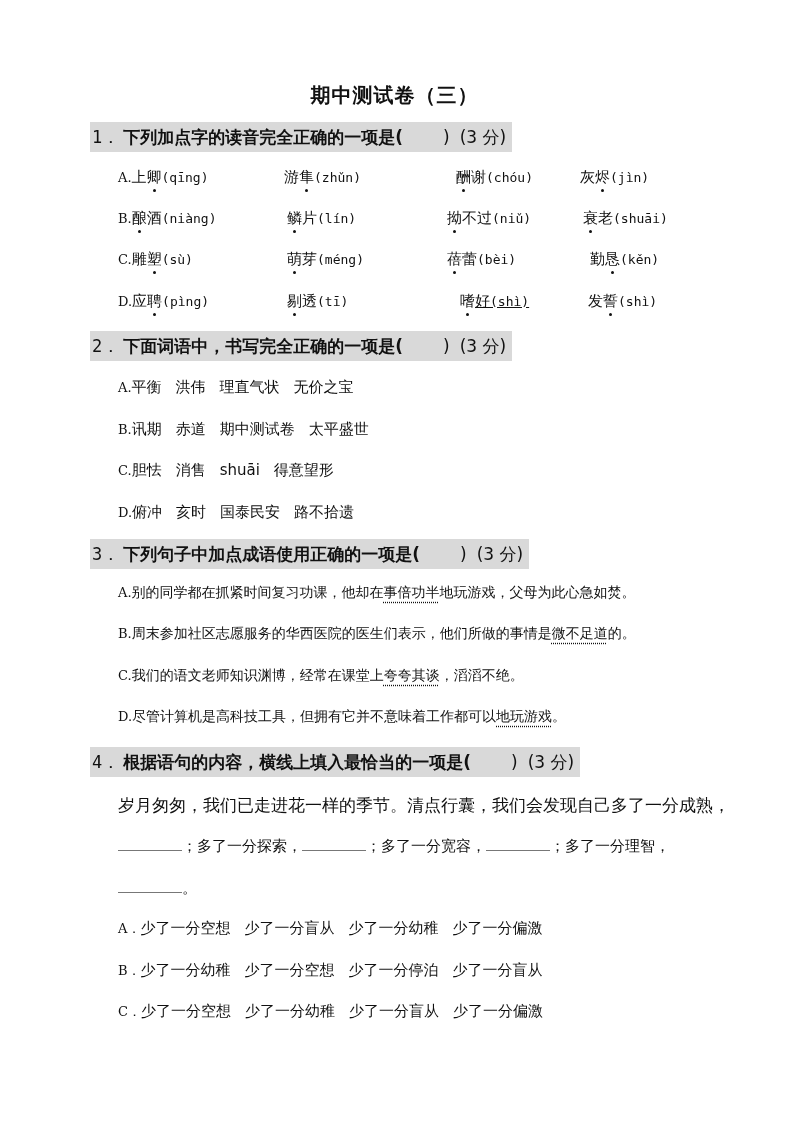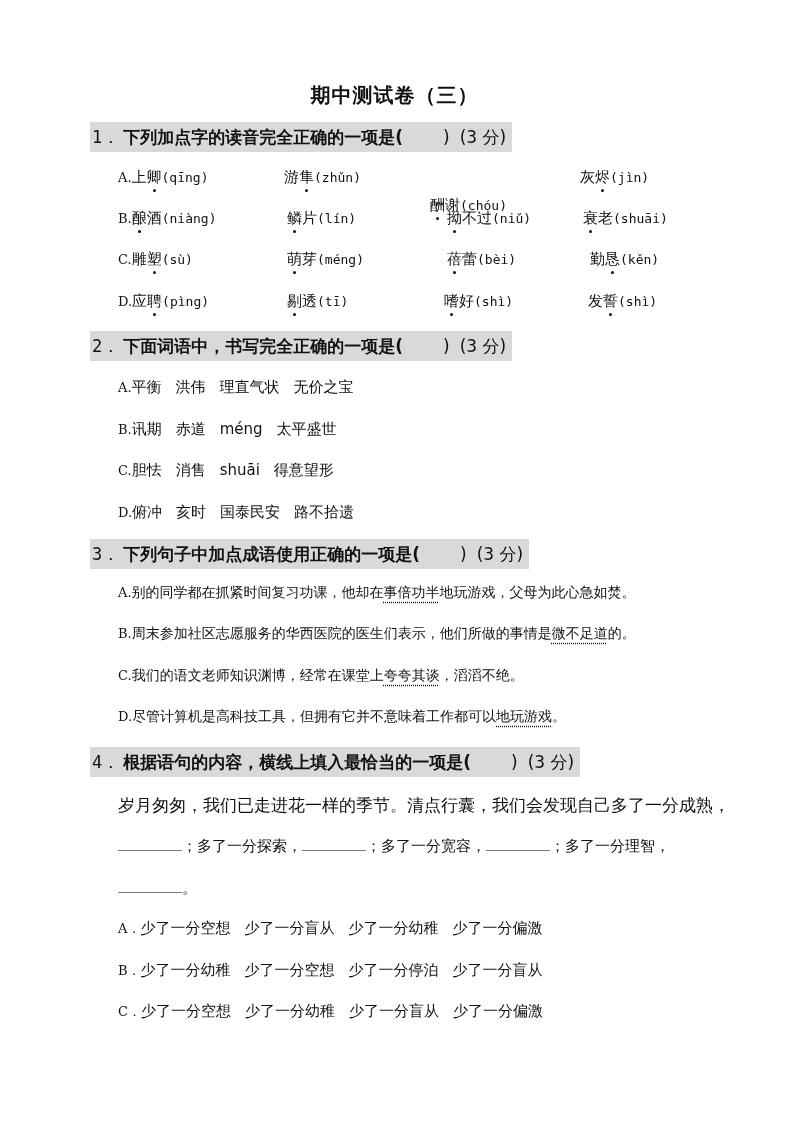--- a/index.html
+++ b/index.html
@@ -37,46 +37,46 @@
 <div class="title">期中测试卷（三）</div>
 
 <div class="qhead" style="top:122px;">
   <span class="num">1．</span><span>下列加点字的读音完全正确的一项是(</span><span style="display:inline-block;width:40px;"></span><span class="paren">)</span><span class="score">(3 分)</span>
 </div>
 
 <div>
 
   <div class="cell" style="left:118px;top:168px;"><span class="opt-label">A.</span><span>上</span><span class="dot">卿</span><span class="py">(qīng)</span></div>
   <div class="cell" style="left:284px;top:168px;"><span>游</span><span class="dot">隼</span><span class="py">(zhǔn)</span></div>
-  <div class="cell" style="left:430px;top:168px;margin-top:28px;"><span class="dot">酬</span><span>谢</span><span class="py">(chóu)</span></div>
+  <div class="cell" style="left:456px;top:168px;"><span class="dot">酬</span><span>谢</span><span class="py">(chóu)</span></div>
   <div class="cell" style="left:580px;top:168px;"><span>灰</span><span class="dot">烬</span><span class="py">(jìn)</span></div>
 
   <div class="cell" style="left:118px;top:209px;"><span class="opt-label">B.</span><span class="dot">酿</span><span>酒</span><span class="py">(niàng)</span></div>
   <div class="cell" style="left:287px;top:209px;"><span class="dot">鳞</span><span>片</span><span class="py">(lín)</span></div>
   <div class="cell" style="left:447px;top:209px;"><span class="dot">拗</span><span>不过</span><span class="py">(niǔ)</span></div>
   <div class="cell" style="left:583px;top:209px;"><span class="dot">衰</span><span>老</span><span class="py">(shuāi)</span></div>
 
   <div class="cell" style="left:118px;top:250px;"><span class="opt-label">C.</span><span>雕</span><span class="dot">塑</span><span class="py">(sù)</span></div>
   <div class="cell" style="left:287px;top:250px;"><span class="dot">萌</span><span>芽</span><span class="py">(méng)</span></div>
   <div class="cell" style="left:447px;top:250px;"><span class="dot">蓓</span><span>蕾</span><span class="py">(bèi)</span></div>
   <div class="cell" style="left:590px;top:250px;"><span>勤</span><span class="dot">恳</span><span class="py">(kěn)</span></div>
 
   <div class="cell" style="left:118px;top:292px;"><span class="opt-label">D.</span><span>应</span><span class="dot">聘</span><span class="py">(pìng)</span></div>
   <div class="cell" style="left:287px;top:292px;"><span class="dot">剔</span><span>透</span><span class="py">(tī)</span></div>
-  <div class="cell" style="left:444px;top:292px;"><span class="dot">嗜</span><span>好</span><span class="py">(shì)</span></div>
+  <div class="cell" style="left:460px;top:292px;text-decoration:underline;"><span class="dot">嗜</span><span>好</span><span class="py">(shì)</span></div>
   <div class="cell" style="left:588px;top:292px;"><span>发</span><span class="dot">誓</span><span class="py">(shì)</span></div>
 </div>
 
 <div class="qhead" style="top:331px;">
   <span class="num">2．</span><span>下面词语中，书写完全正确的一项是(</span><span style="display:inline-block;width:40px;"></span><span class="paren">)</span><span class="score">(3 分)</span>
 </div>
 
 <div>
   <div class="row" style="left:118px;top:378px;"><span class="opt-label">A.</span><span class="word">平衡</span><span class="word">洪伟</span><span class="word">理直气状</span><span class="word">无价之宝</span></div>
-  <div class="row" style="left:118px;top:420px;"><span class="opt-label">B.</span><span class="word">讯期</span><span class="word">赤道</span><span class="word">méng</span><span class="word">太平盛世</span></div>
+  <div class="row" style="left:118px;top:420px;"><span class="opt-label">B.</span><span class="word">讯期</span><span class="word">赤道</span><span class="word">期中测试卷</span><span class="word">太平盛世</span></div>
   <div class="row" style="left:118px;top:461px;"><span class="opt-label">C.</span><span class="word">胆怯</span><span class="word">消售</span><span class="word">shuāi</span><span class="word">得意望形</span></div>
   <div class="row" style="left:118px;top:503px;"><span class="opt-label">D.</span><span class="word">俯冲</span><span class="word">亥时</span><span class="word">国泰民安</span><span class="word">路不拾遗</span></div>
 </div>
 
 <div class="qhead" style="top:539px;">
   <span class="num">3．</span><span>下列句子中加点成语使用正确的一项是(</span><span style="display:inline-block;width:40px;"></span><span class="paren">)</span><span class="score">(3 分)</span>
 </div>
 
 <div>
   <div class="row" style="left:118px;top:584px;font-size:14px;"><span class="opt-label">A.</span><span>别的同学都在抓紧时间复习功课，他却在</span><span class="dotted-idiom" style="text-decoration: underline dotted; text-underline-offset: 5px;">事倍功半</span><span>地玩游戏，父母为此心急如焚。</span></div>

